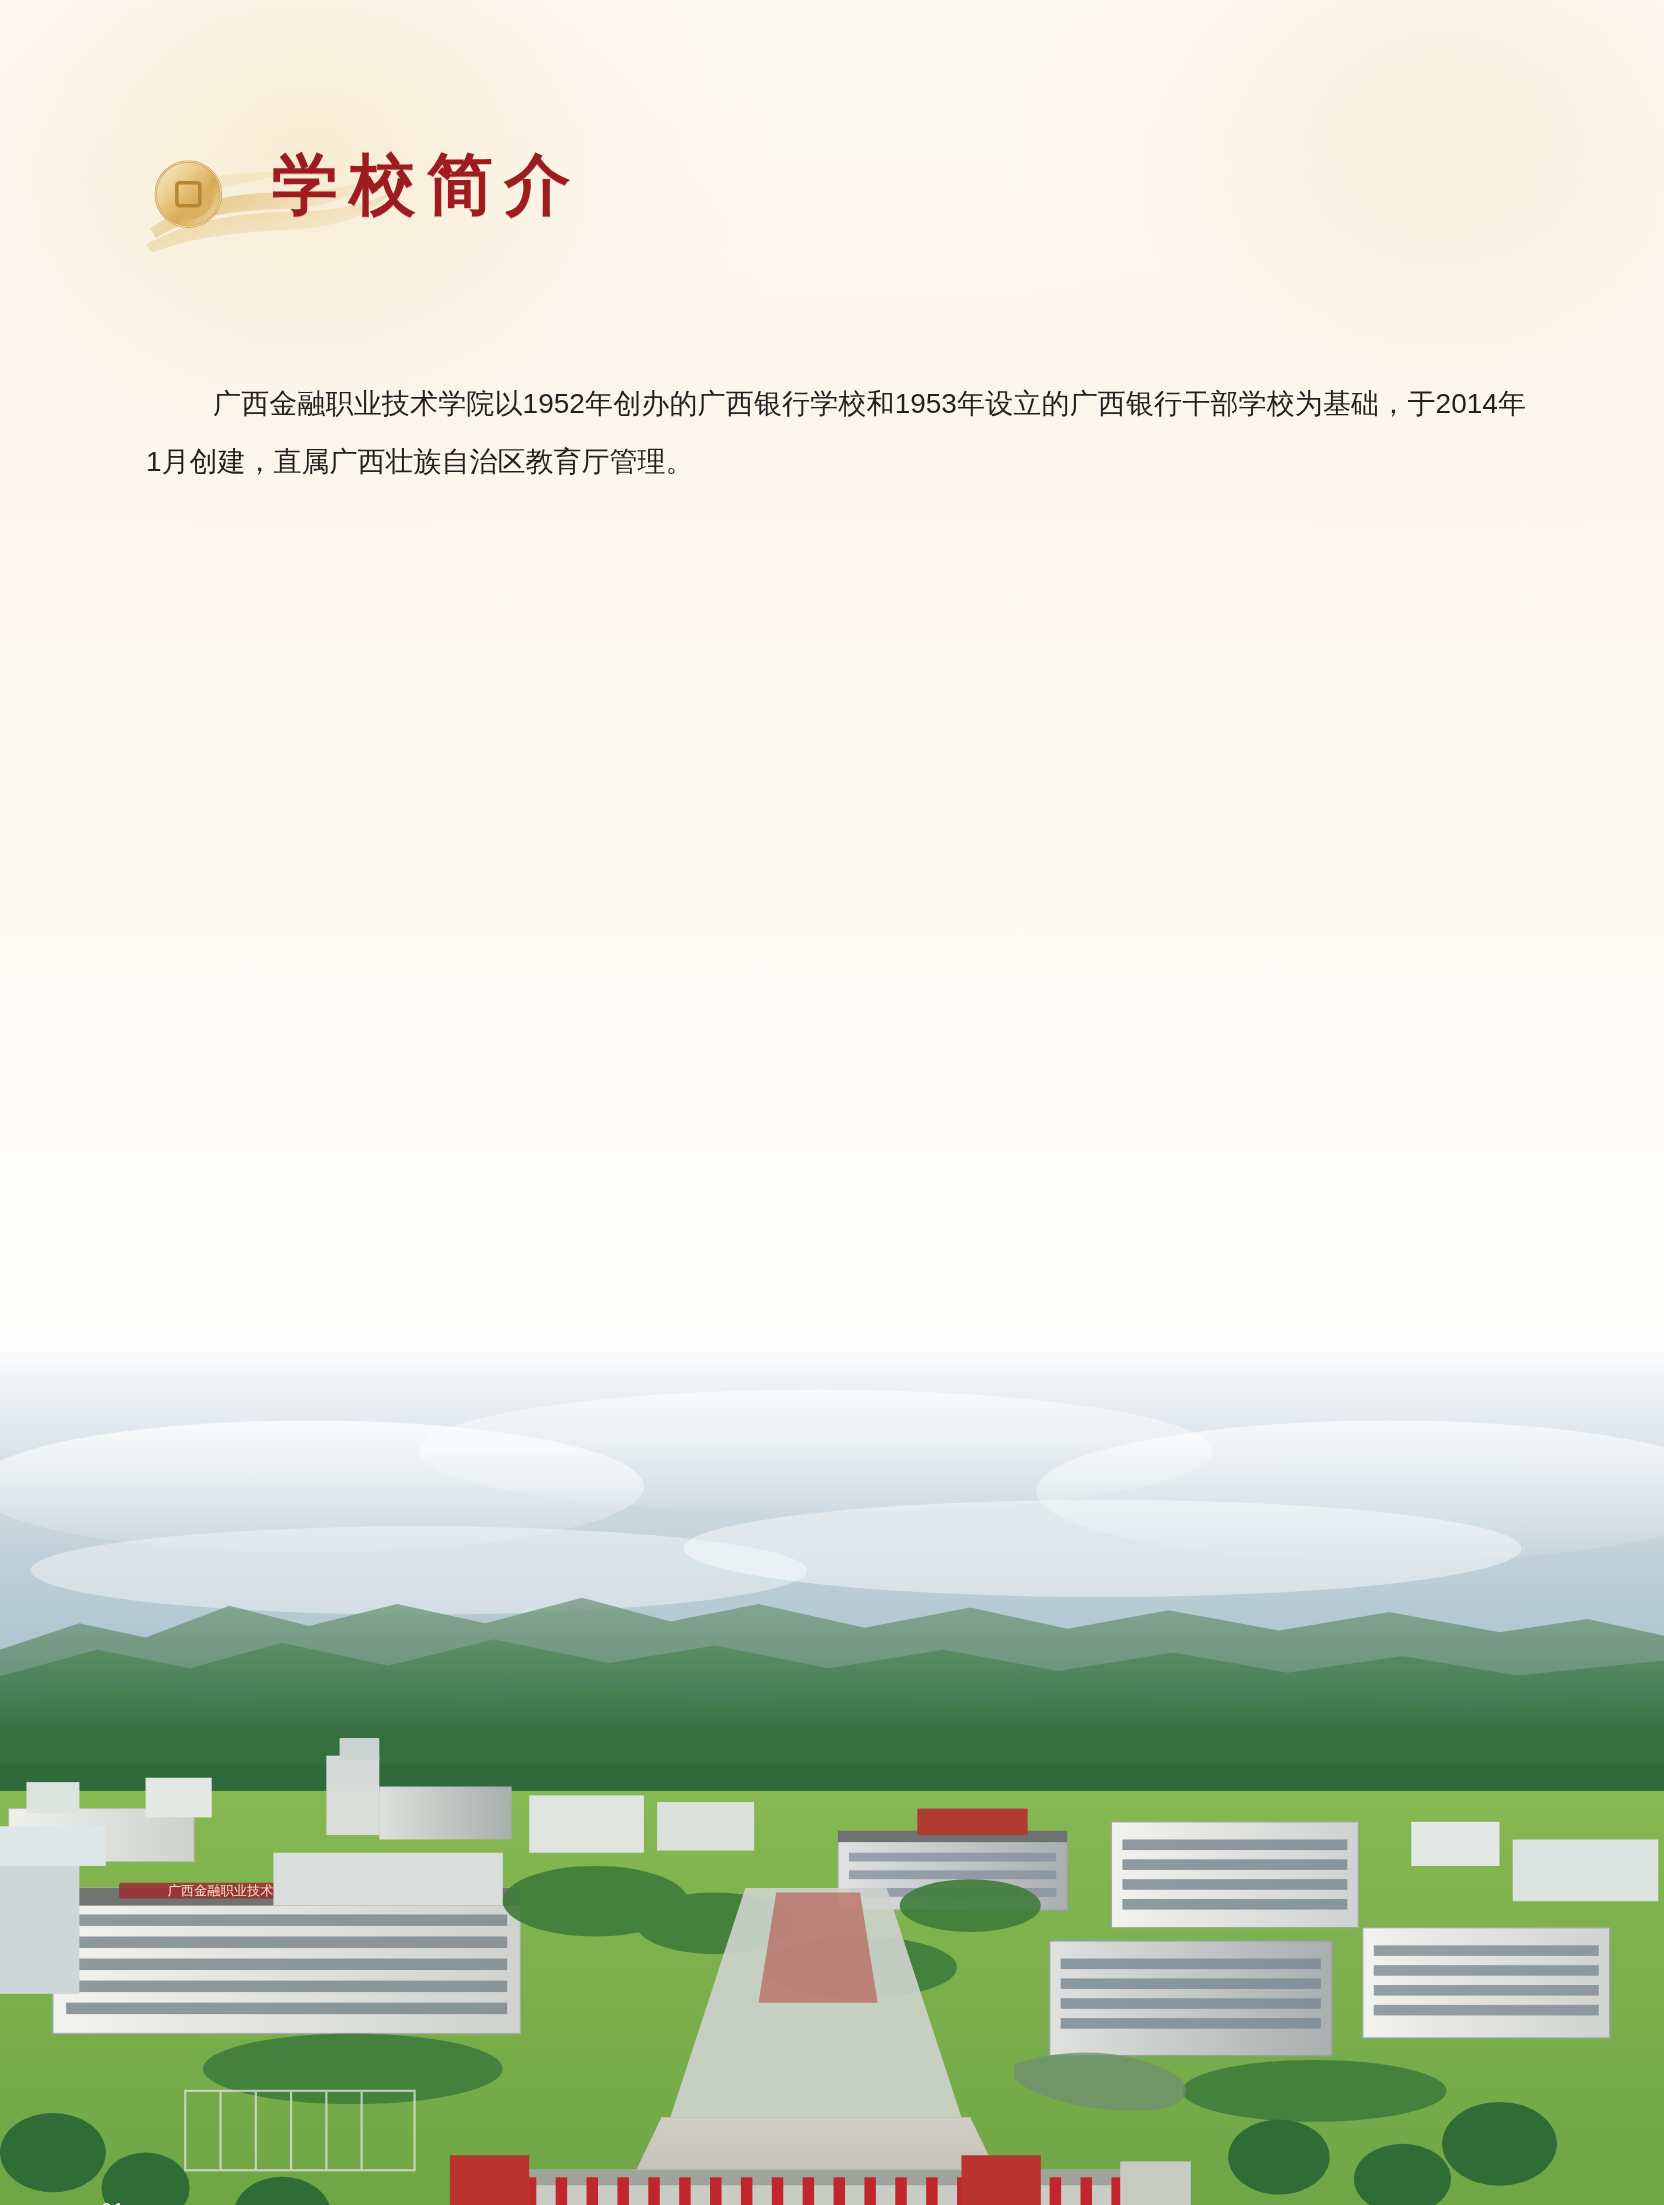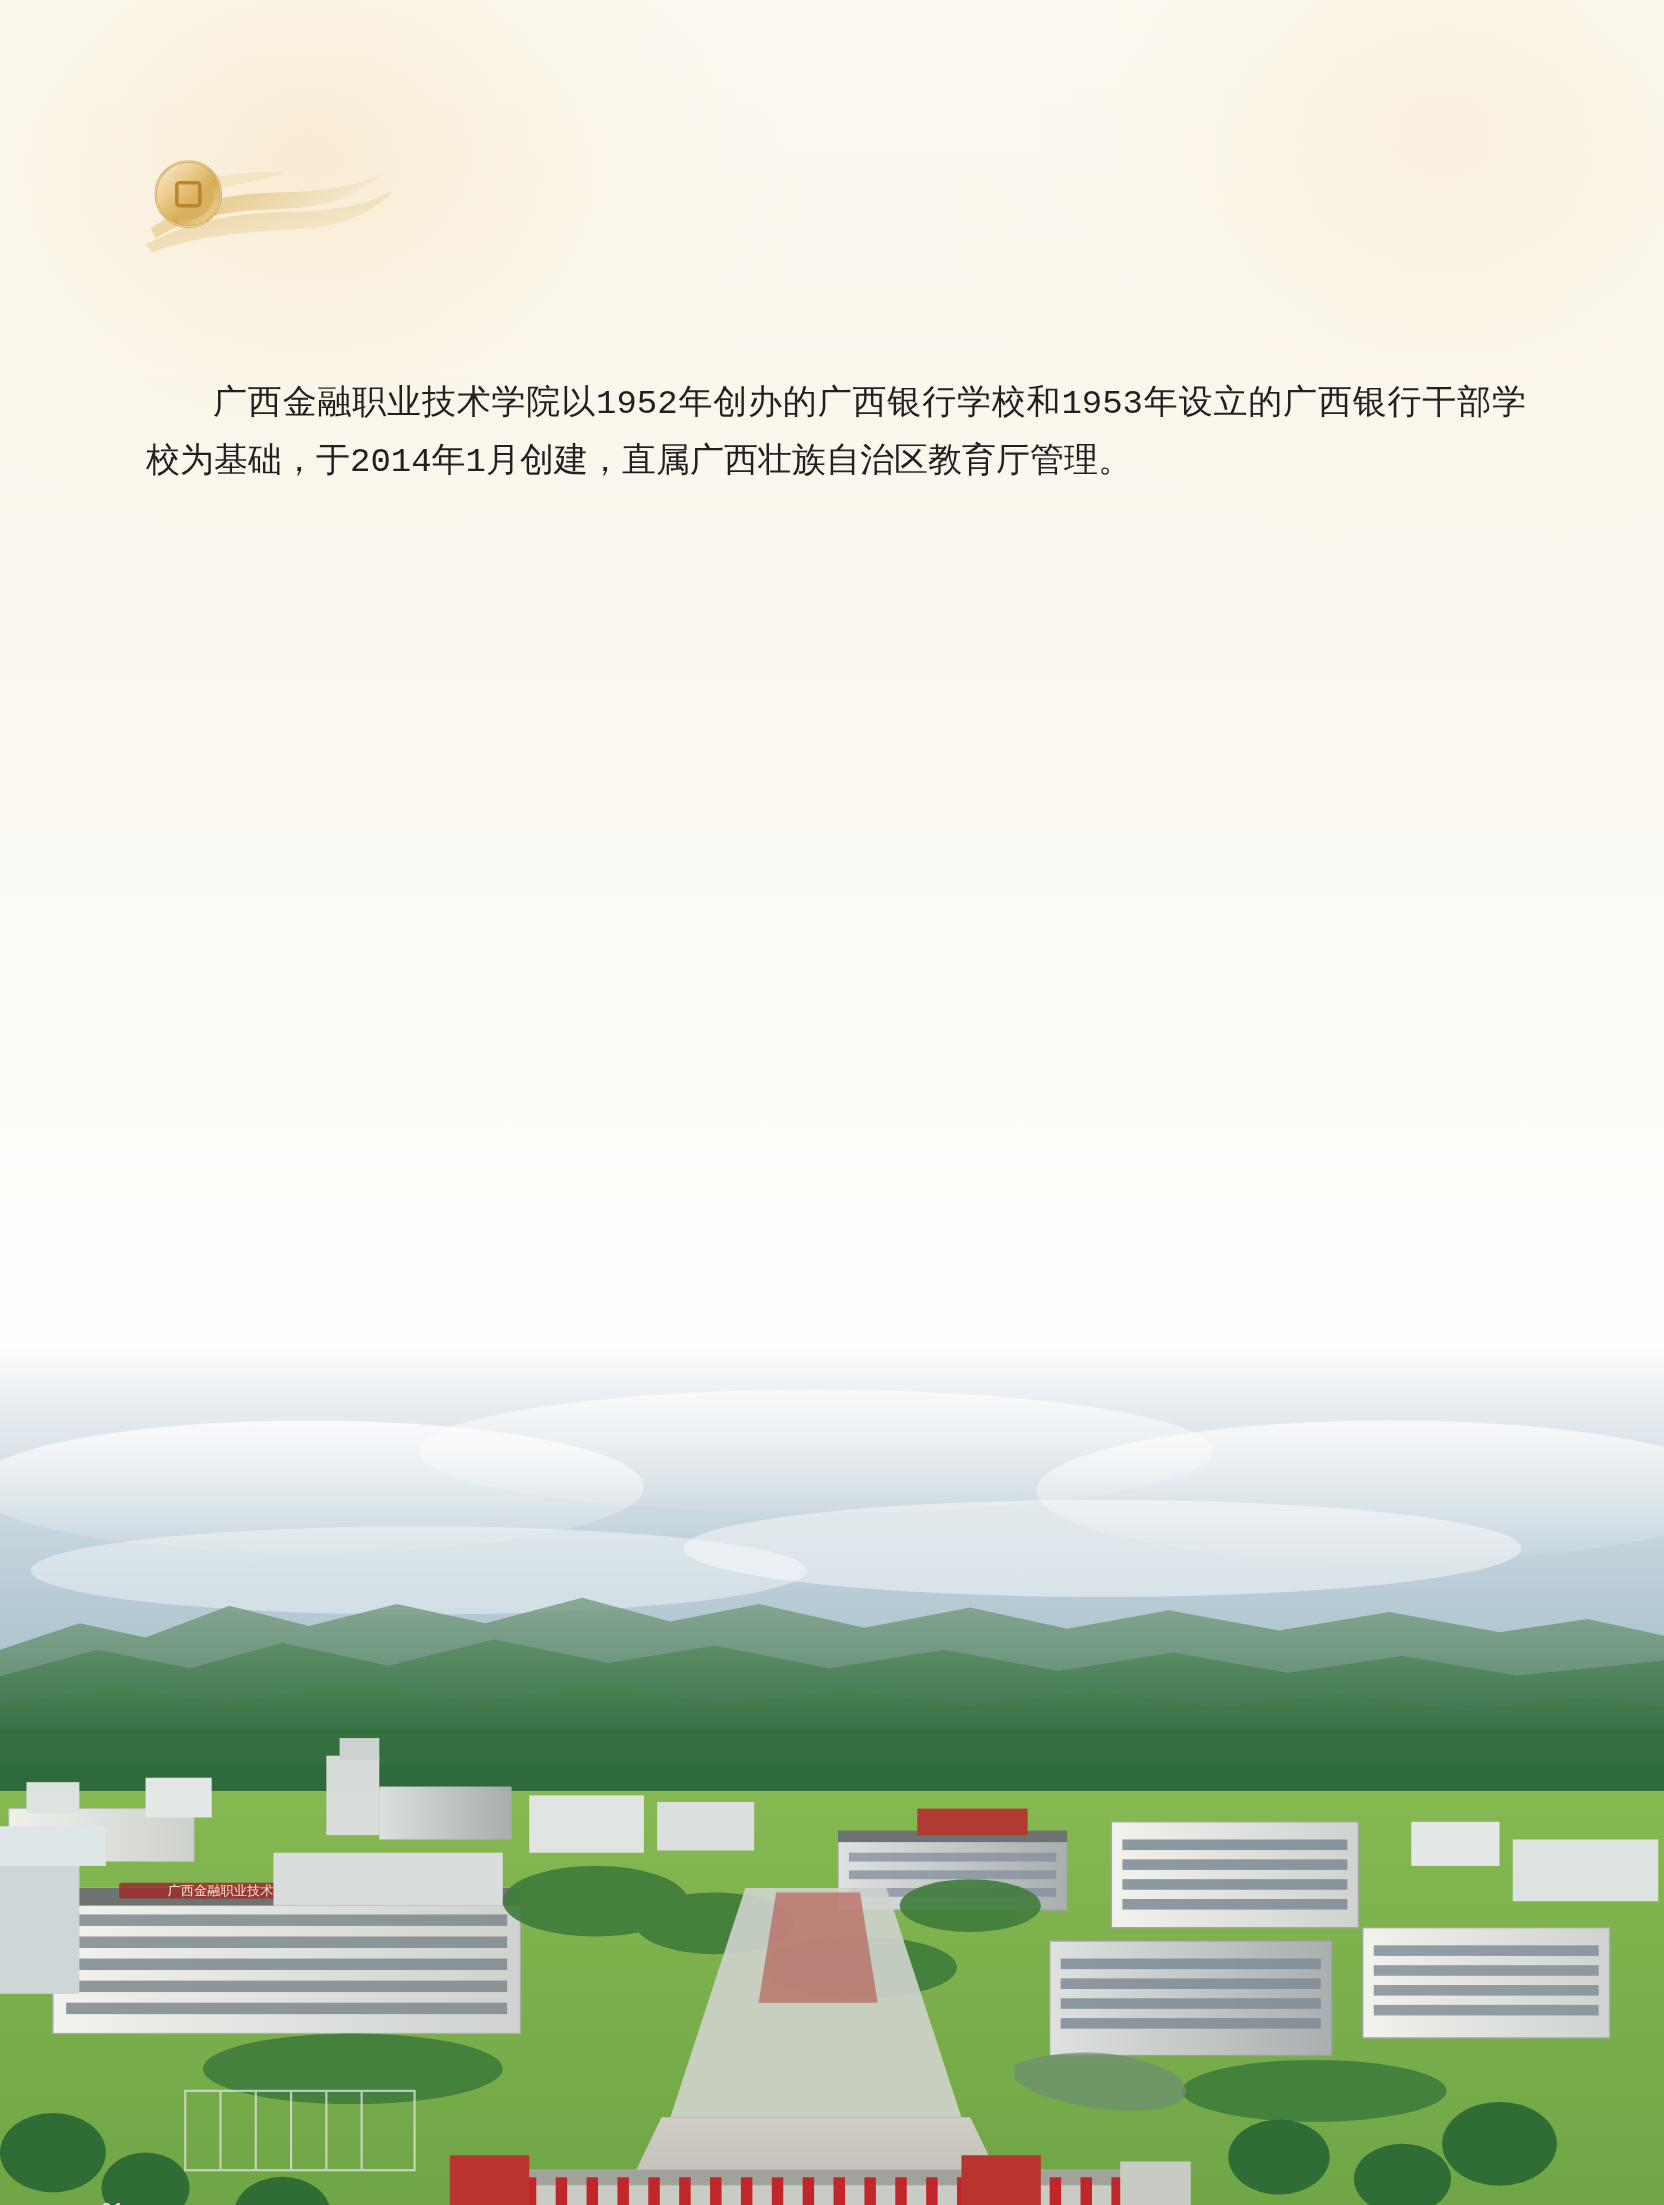--- a/index.html
+++ b/index.html
@@ -71,22 +71,22 @@
   }
 
   
   .content {
     position: absolute;
     left: 146px;
     top: 375px;
     width: 1380px;
   }
   .para {
-    font-family: Liberation Mono, monospace;
-    font-size: 34px;
+    font-family: Liberation Sans, sans-serif;
+    font-size: 28px;
     line-height: 58px;
     color: #231f20;
     text-align: justify;
     text-justify: inter-ideograph;
     text-indent: 67px;
     margin: 0 0 6.2px 0;
     letter-spacing: 0px;
   }
 
   
@@ -150,20 +150,21 @@
         <path d="M0,214 C100,160 200,142 330,140 C430,138 500,124 560,92 C500,156 420,176 330,180 C210,186 110,196 14,232 Z" fill="url(#ribbonG2)" opacity="0.85"></path>
         <path d="M36,96 C120,60 210,48 320,50 C250,72 170,82 96,108 Z" fill="#f4e3bd" opacity="0.8"></path>
 
         <circle cx="96" cy="100" r="74" fill="url(#gold1)" stroke="#c9983d" stroke-width="5"></circle>
         <circle cx="96" cy="100" r="58" fill="url(#gold2)" opacity="0.55"></circle>
         <rect x="70" y="74" width="52" height="52" rx="6" fill="none" stroke="#b8862f" stroke-width="8"></rect>
         <circle cx="96" cy="100" r="74" fill="none" stroke="#f7ecd2" stroke-width="2"></circle>
       </svg>
     </div>
 
+    <div class="title-text">学校简介</div>
   </div>
 
   <div class="content">
     <p class="para">广西金融职业技术学院以1952年创办的广西银行学校和1953年设立的广西银行干部学校为基础，于2014年1月创建，直属广西壮族自治区教育厅管理。</p>
   </div>
 
   <div class="photo">
     <svg width="1664" height="933" viewBox="0 0 3773 2115" xmlns="http://www.w3.org/2000/svg">
       <defs>
         <linearGradient id="sky" x1="0" y1="0" x2="0" y2="1">

